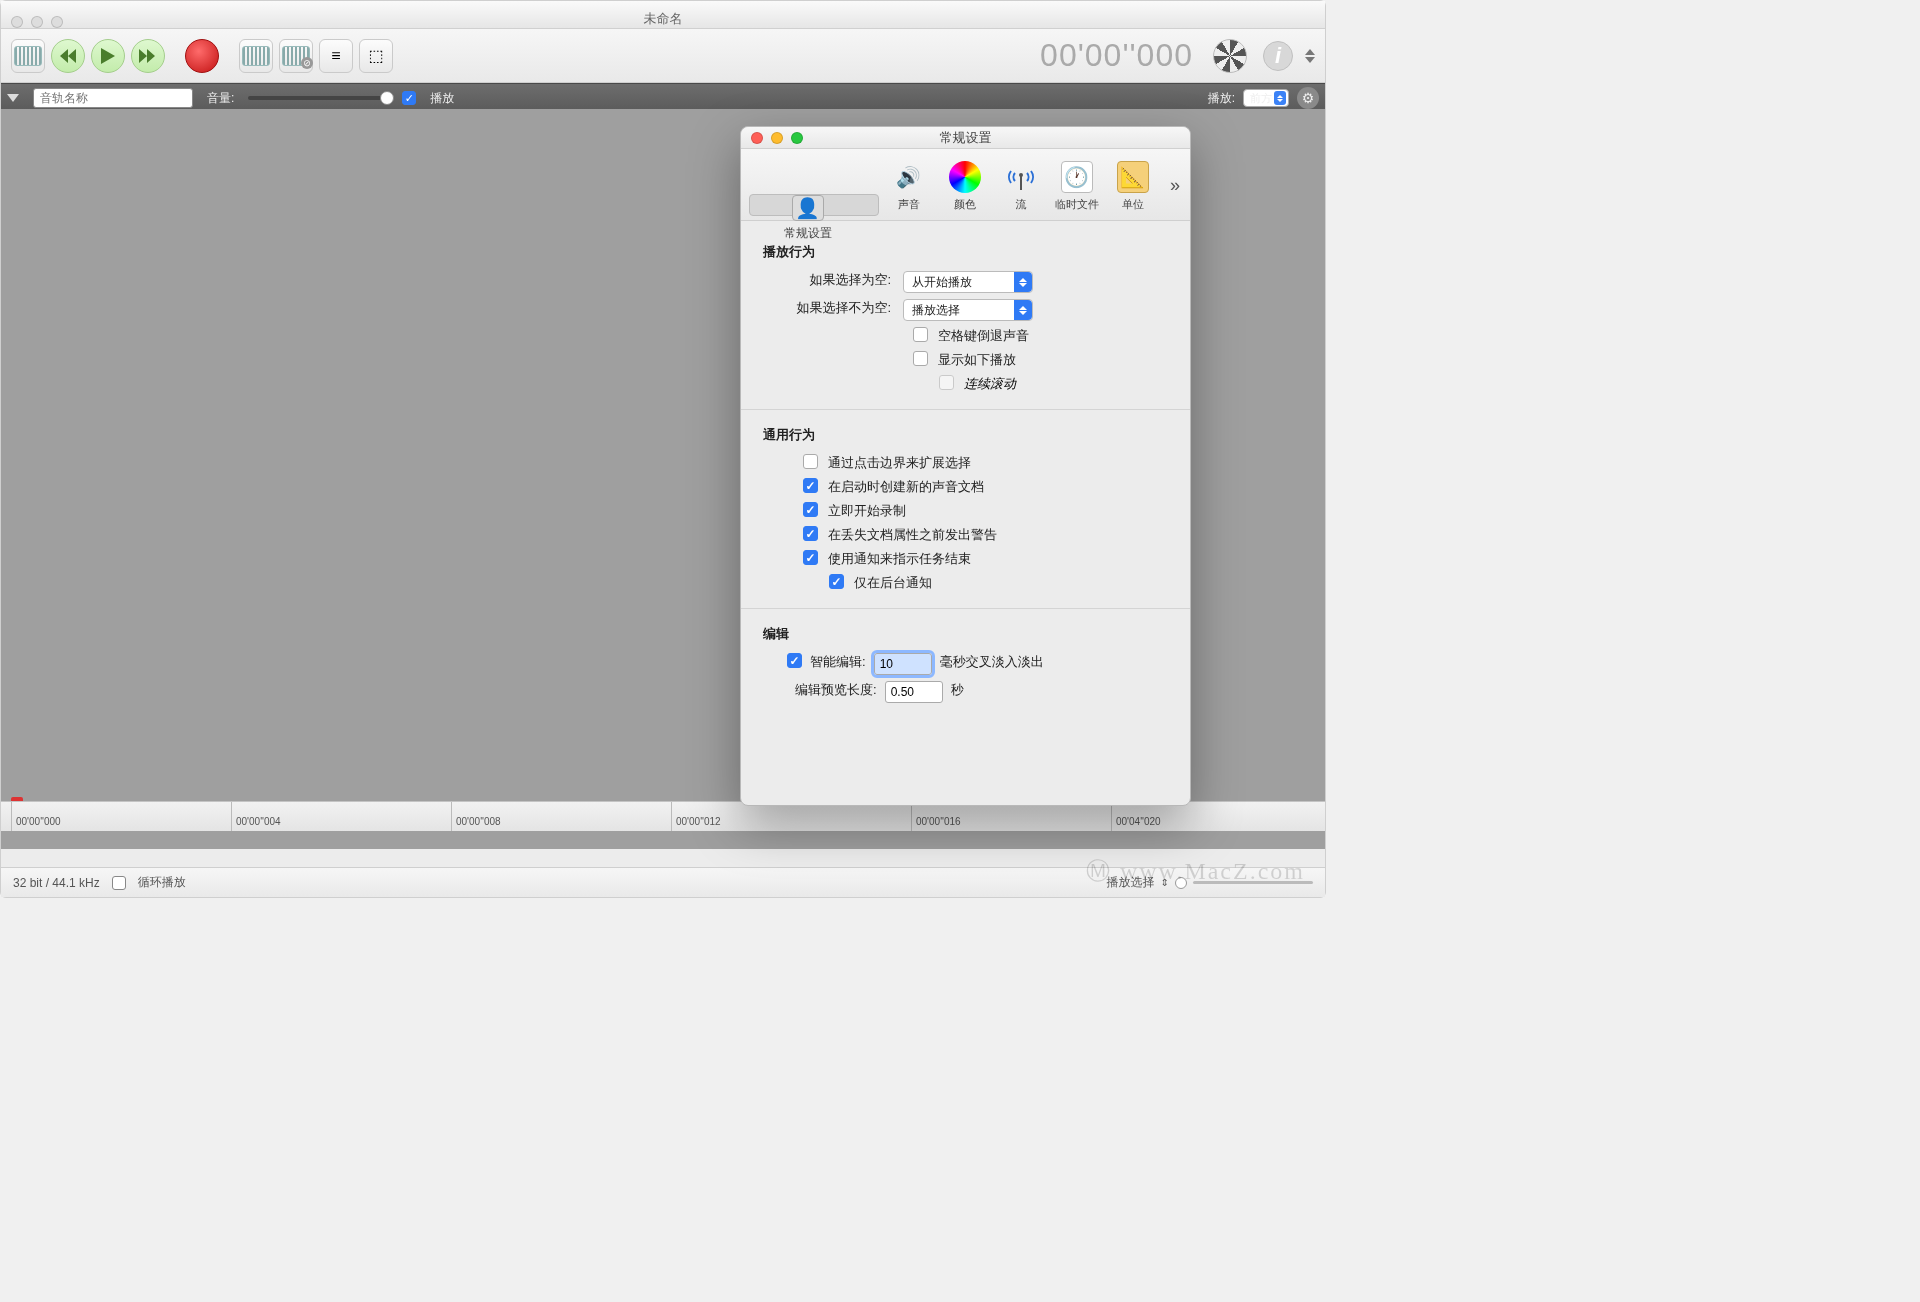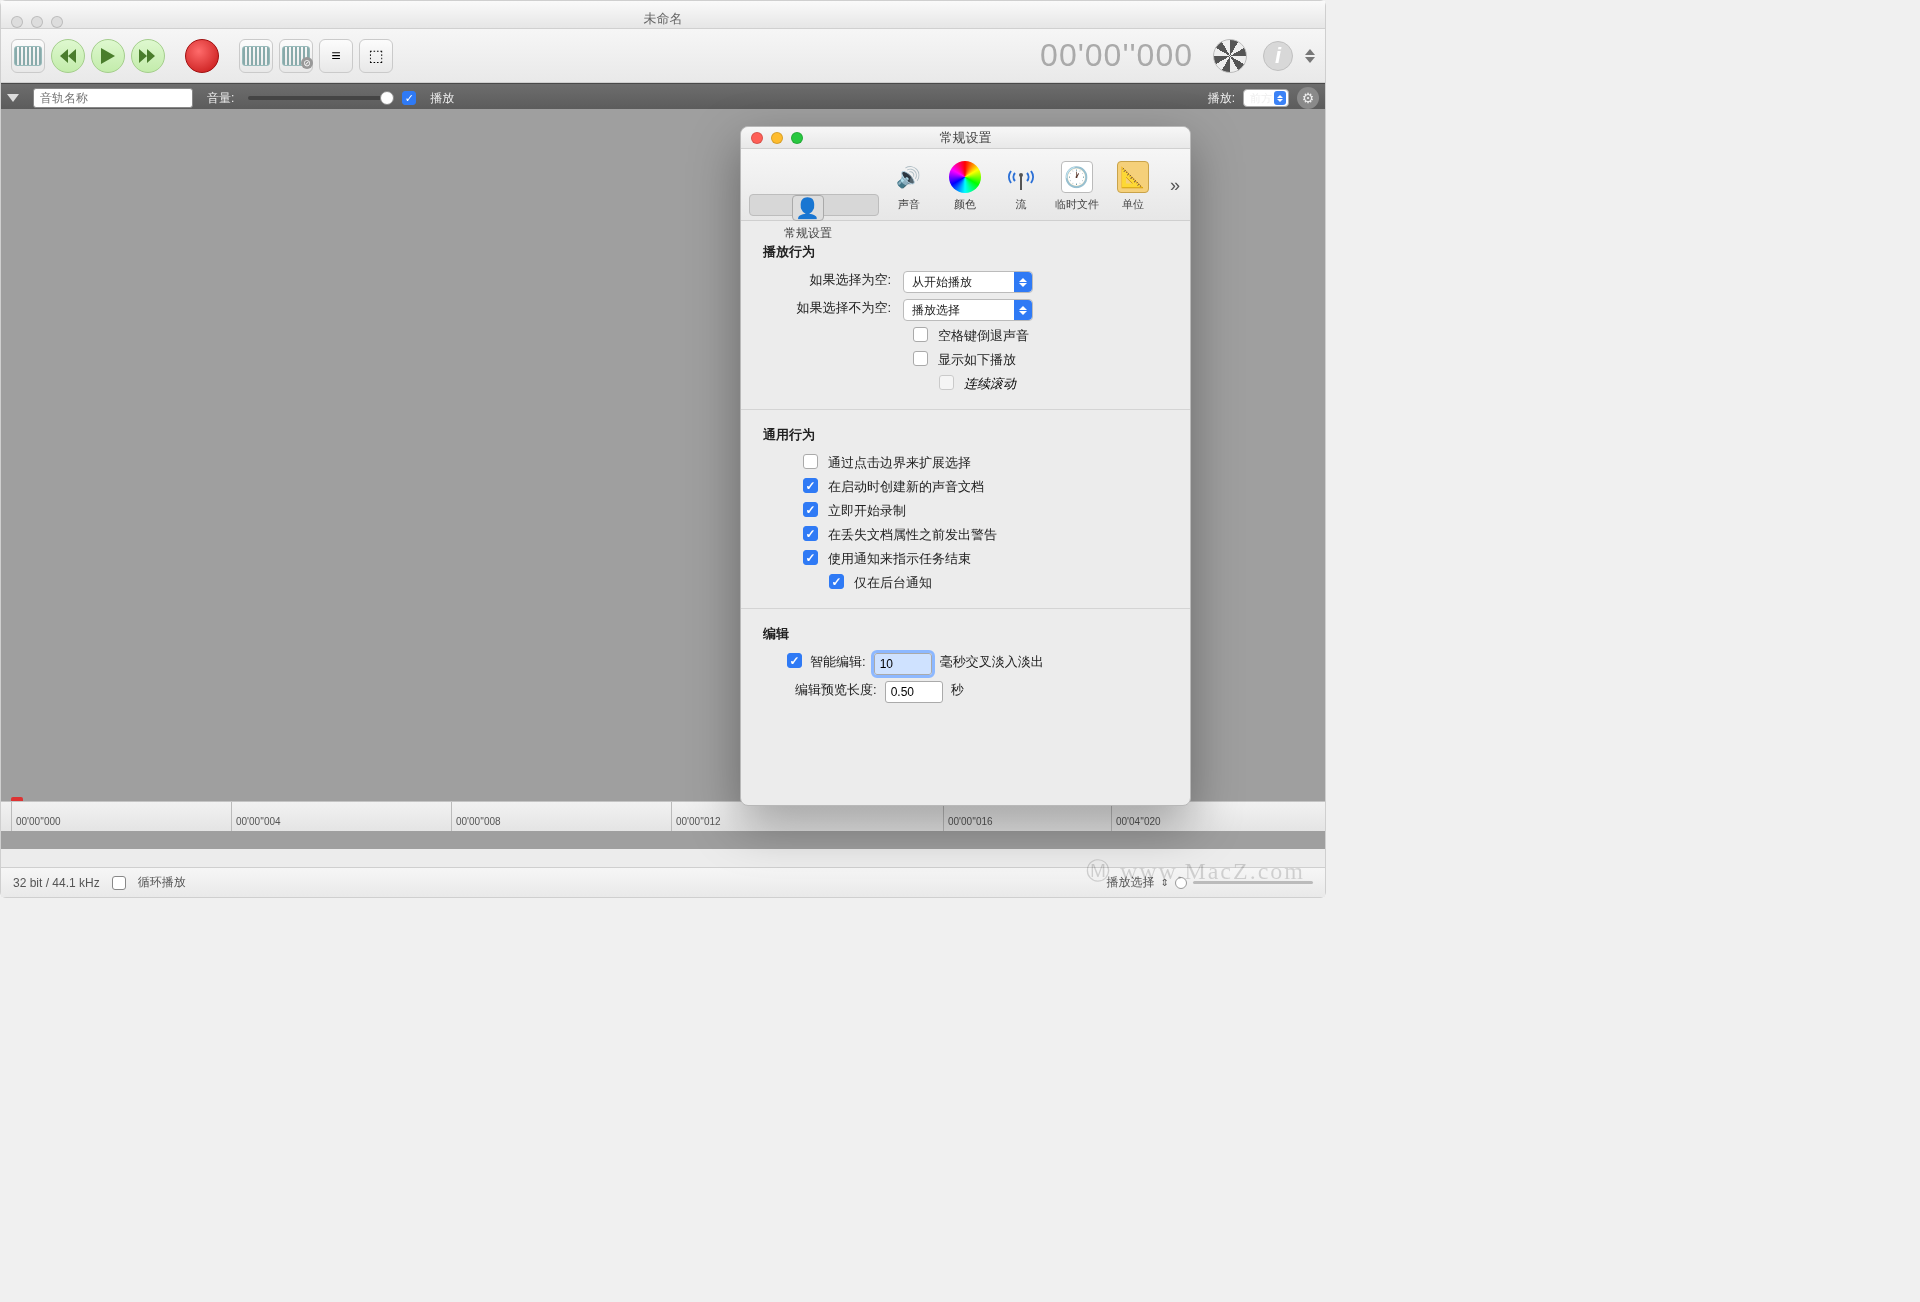--- a/index.html
+++ b/index.html
@@ -171,21 +171,21 @@
     </div>
   </div>
 
   <div class="workspace">
     <div class="playhead"></div>
     <div class="ruler">
       <div class="mark" style="left:10px">00'00''000</div>
       <div class="mark" style="left:230px">00'00''004</div>
       <div class="mark" style="left:450px">00'00''008</div>
       <div class="mark" style="left:670px">00'00''012</div>
-      <div class="mark" style="left:942px">00'00''016</div>
+      <div class="mark" style="left:910px">00'00''016</div>
       <div class="mark" style="left:1110px">00'04''020</div>
     </div>
   </div>
 
   <div class="statusbar">
     <span>32 bit / 44.1 kHz</span>
     <span class="chk"></span>
     <span>循环播放</span>
     <div class="right">
       <span>播放选择</span>

